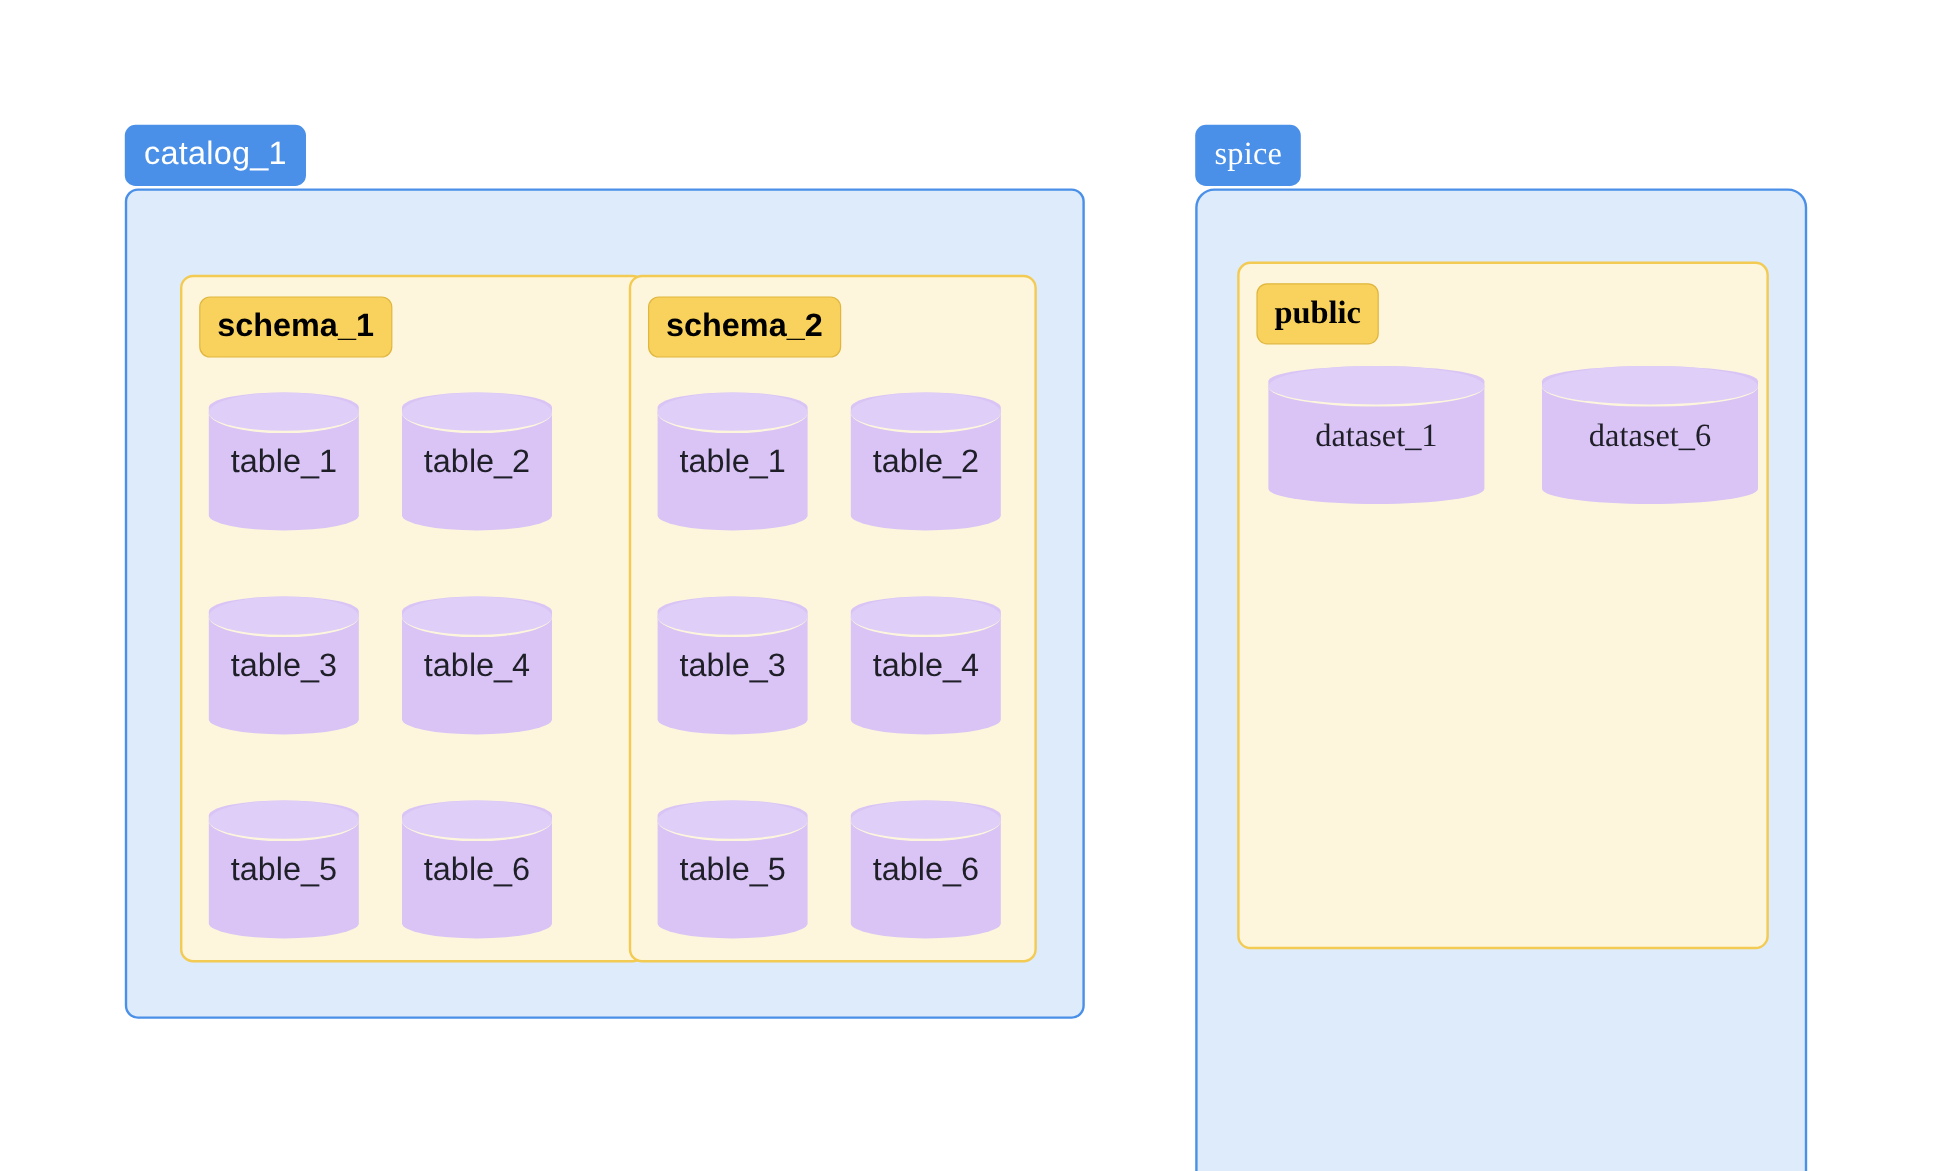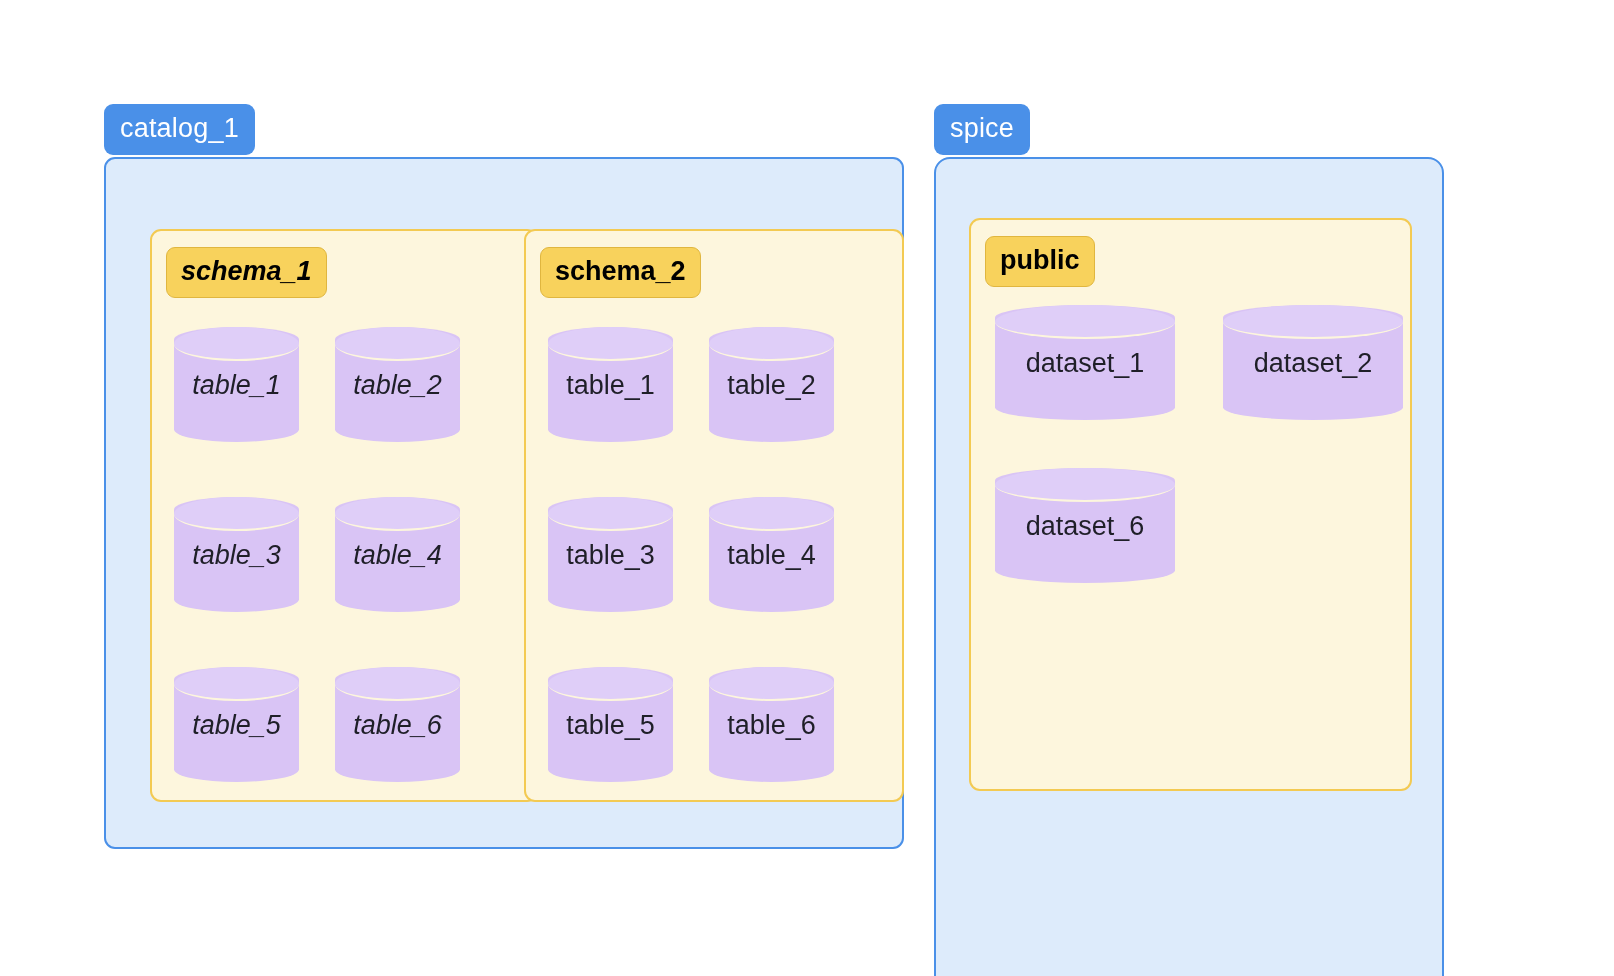--- a/index.html
+++ b/index.html
@@ -114,21 +114,21 @@
 <body>
 
 <div class="canvas">
 
   <div class="group" style="left:104px; top:104px; width:800px; height:745px;">
 
     <div class="group-badge">catalog_1</div>
 
     <div class="group-body" style="top:53px; height:692px;">
 
-      <div class="schema" style="left:44px; top:70px; width:388px; height:573px;font-style:italic;">
+      <div class="schema" style="left:44px; top:70px; width:388px; height:573px;">
         <div class="schema-badge" style="left:14px; top:16px;">schema_1</div>
 
         <div class="cyl-grid" style="left:22px; top:96px; width:296px; height:455px;
                     grid-template-columns:125px 125px; grid-template-rows:115px 115px 115px;
                     column-gap:36px; row-gap:55px;">
 
           <div class="cyl">
             <div class="cyl-body"></div>
             <div class="cyl-top"></div>
             <div class="cyl-label">table_1</div>
@@ -154,21 +154,21 @@
             <div class="cyl-label">table_5</div>
           </div>
           <div class="cyl">
             <div class="cyl-body"></div>
             <div class="cyl-top"></div>
             <div class="cyl-label">table_6</div>
           </div>
         </div>
       </div>
 
-      <div class="schema" style="left:418px; top:70px; width:380px; height:573px;">
+      <div class="schema" style="left:418px; top:70px; width:340px; height:573px;">
         <div class="schema-badge" style="left:14px; top:16px;">schema_2</div>
 
         <div class="cyl-grid" style="left:22px; top:96px; width:296px; height:455px;
                     grid-template-columns:125px 125px; grid-template-rows:115px 115px 115px;
                     column-gap:36px; row-gap:55px;">
 
           <div class="cyl">
             <div class="cyl-body"></div>
             <div class="cyl-top"></div>
             <div class="cyl-label">table_1</div>
@@ -197,46 +197,41 @@
             <div class="cyl-body"></div>
             <div class="cyl-top"></div>
             <div class="cyl-label">table_6</div>
           </div>
         </div>
       </div>
 
     </div>
   </div>
 
-  <div class="group" style="left:934px; top:104px; width:510px; height:745px;">
+  <div class="group" style="left:996px; top:104px; width:510px; height:745px;font-family:Liberation Serif, serif;">
 
     <div class="group-badge">spice</div>
 
     <div class="group-body" style="top:53px; height:888px;border-radius:16px;">
 
       <div class="schema" style="left:33px; top:59px; width:443px; height:573px;">
         <div class="schema-badge" style="left:14px; top:16px;">public</div>
 
         <div class="cyl-grid" style="left:24px; top:85px; width:396px; height:455px;
                     grid-template-columns:180px 180px; grid-template-rows:115px 115px 115px;
                     column-gap:36px; row-gap:55px;gap:48px;">
 
           <div class="cyl">
             <div class="cyl-body"></div>
             <div class="cyl-top"></div>
             <div class="cyl-label">dataset_1</div>
           </div>
           <div class="cyl">
             <div class="cyl-body"></div>
             <div class="cyl-top"></div>
-            <div class="cyl-label">dataset_2</div>
-          </div>
-          <div class="cyl">
-            <div class="cyl-body"></div>
-            <div class="cyl-top"></div>
             <div class="cyl-label">dataset_6</div>
           </div>
         </div>
       </div>
 
     </div>
   </div>
 
 </div>
 

